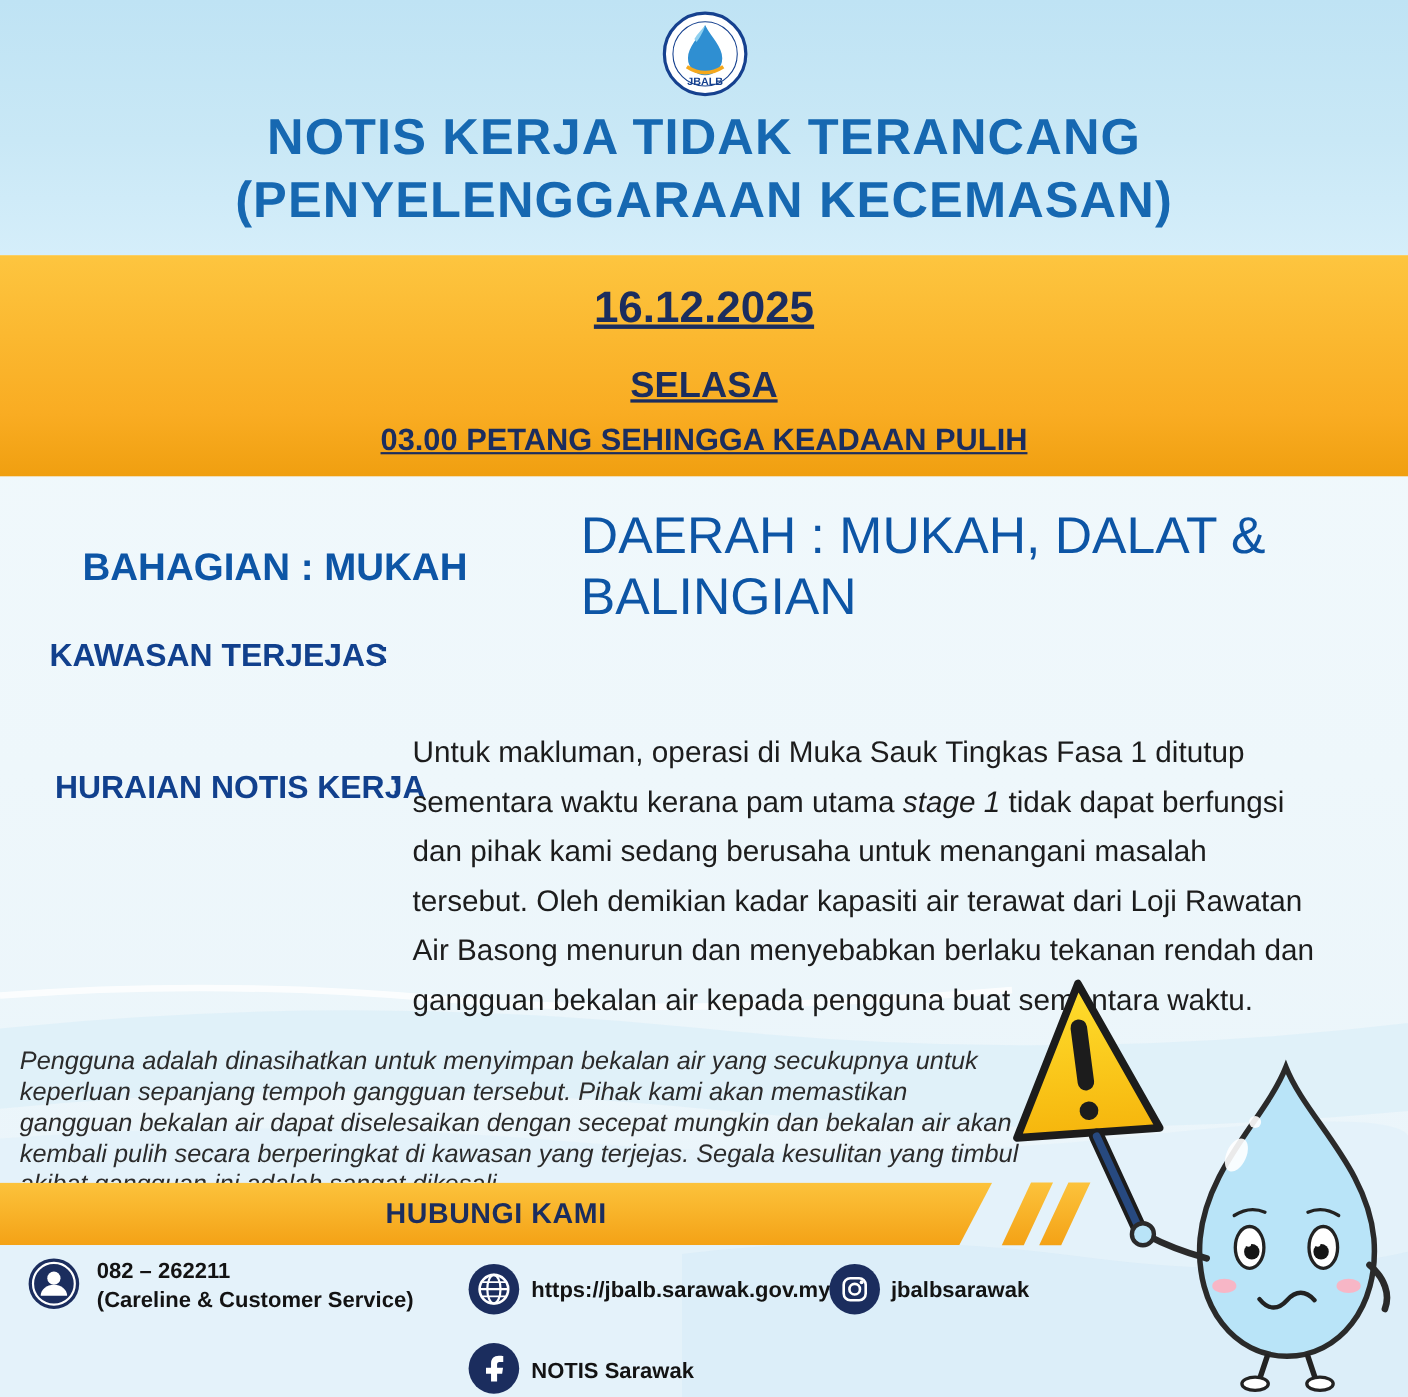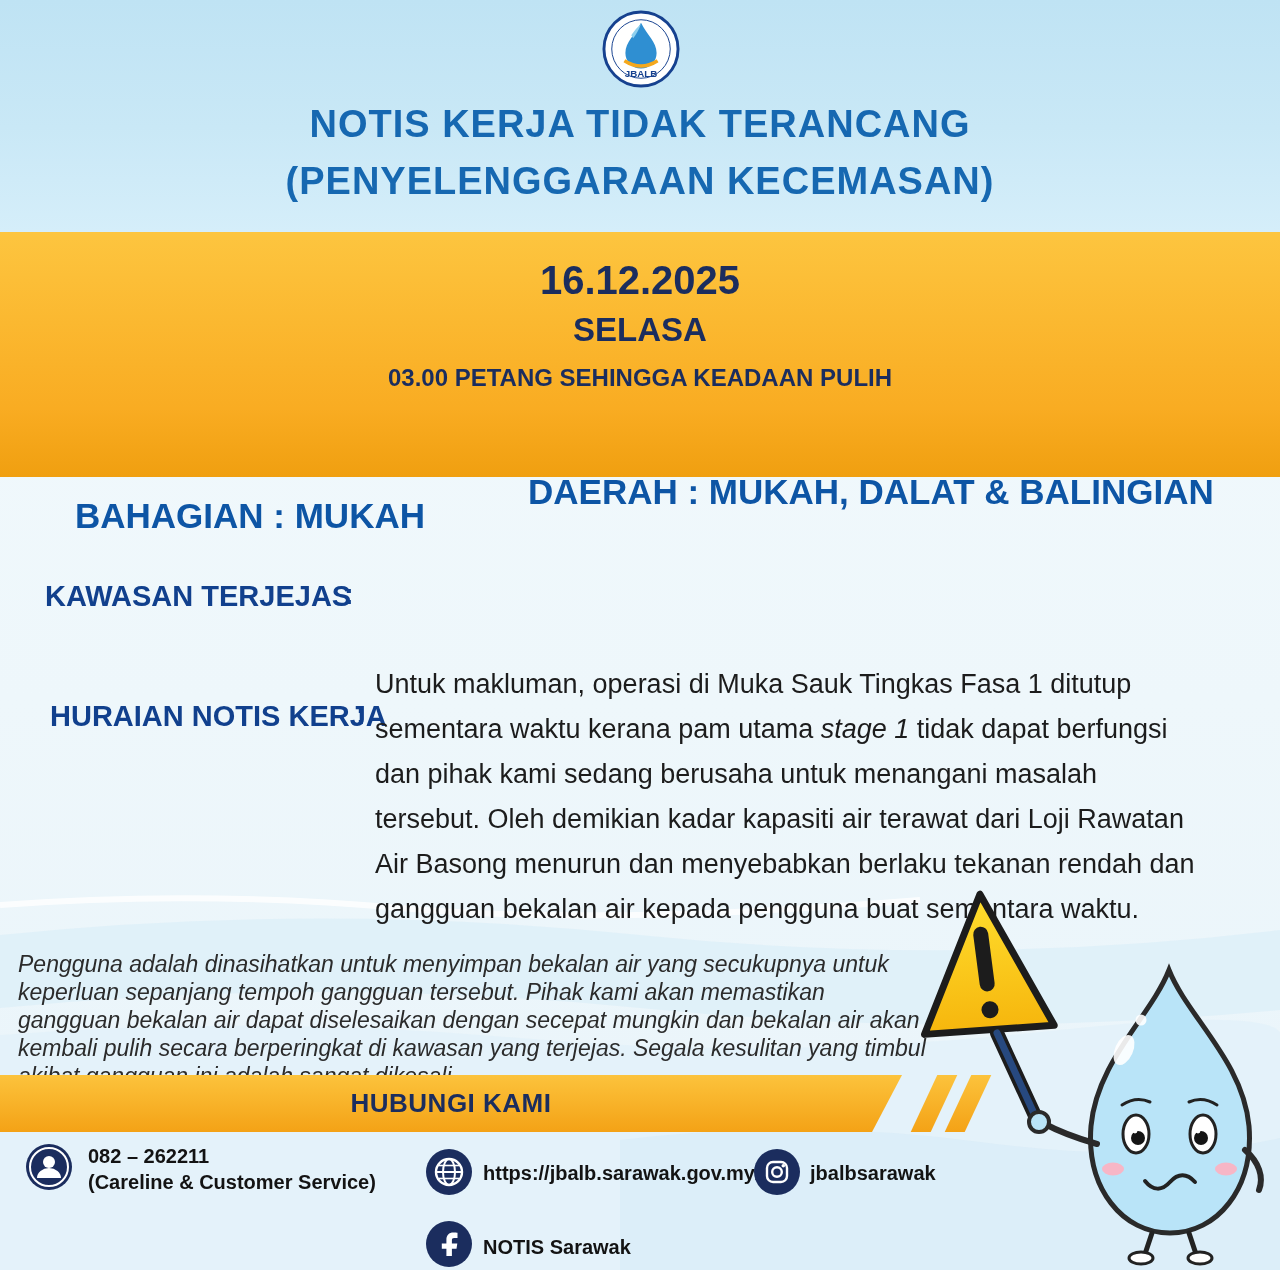--- a/index.html
+++ b/index.html
@@ -7,31 +7,31 @@
     position:relative;width:1280px;height:1270px;overflow:hidden;
     background:linear-gradient(180deg,#f3fafd 0%,#eef7fb 55%,#e9f4fa 100%);
     font-family:"Liberation Sans", sans-serif;
   }
   .bg-waves{position:absolute;left:0;top:0;width:1280px;height:1270px;z-index:0;pointer-events:none;}
   .layer{position:absolute;z-index:1;}
 
   
   .header{left:0;top:0;width:1280px;height:232px;background:linear-gradient(180deg,#bfe3f4 0%,#c9e8f6 55%,#d5eefa 100%);}
   .logo{position:absolute;left:602px;top:10px;width:78px;height:78px;}
-  .title{position:absolute;left:0;top:96px;width:100%;text-align:center;color:#1668b1;font-weight:bold;font-size:38px;line-height:57px;letter-spacing:1px;}
+  .title{position:absolute;left:0;top:96px;width:100%;text-align:center;color:#1668b1;font-weight:bold;font-size:46px;line-height:57px;letter-spacing:1px;}
 
   
-  .schedule{left:0;top:232px;width:1280px;height:245px;background:linear-gradient(180deg,#fdc53f 0%,#f9ac22 72%,#f09f10 100%);color:#1b2d5e;text-align:center;font-weight:bold;}
+  .schedule{left:0;top:232px;width:1280px;height:201px;background:linear-gradient(180deg,#fdc53f 0%,#f9ac22 72%,#f09f10 100%);color:#1b2d5e;text-align:center;font-weight:bold;text-decoration:underline;}
   .schedule .date{padding-top:26px;font-size:40px;}
-  .schedule .day{margin-top:8px;font-size:33px;}
-  .schedule .time{margin-top:15px;font-size:24px;}
+  .schedule .day{margin-top:28px;font-size:33px;}
+  .schedule .time{margin-top:15px;font-size:28px;}
 
   
   .region-bahagian{left:75px;top:472px;font-size:35px;font-weight:bold;color:#0d55a5;margin-top:24px;}
-  .region-daerah{left:528px;top:472px;font-size:35px;font-weight:bold;color:#0d55a5;}
+  .region-daerah{left:528px;top:459px;font-size:47px;font-weight:normal;color:#0d55a5;}
 
   
   .info-label{font-size:29px;font-weight:bold;color:#11408d;}
   .kawasan-label{left:45px;top:580px;}
   .kawasan-colon{left:344px;top:578px;}
   .kawasan-content{left:383px;top:556px;font-size:27px;color:#1c1c1c;line-height:52px;}
   .huraian-label{left:50px;top:700px;}
   .huraian-colon{left:356px;top:698px;}
   .huraian-text{left:375px;top:662px;width:830px;font-size:27px;line-height:45px;color:#1c1c1c;}
   .huraian-text i{font-style:italic;}

